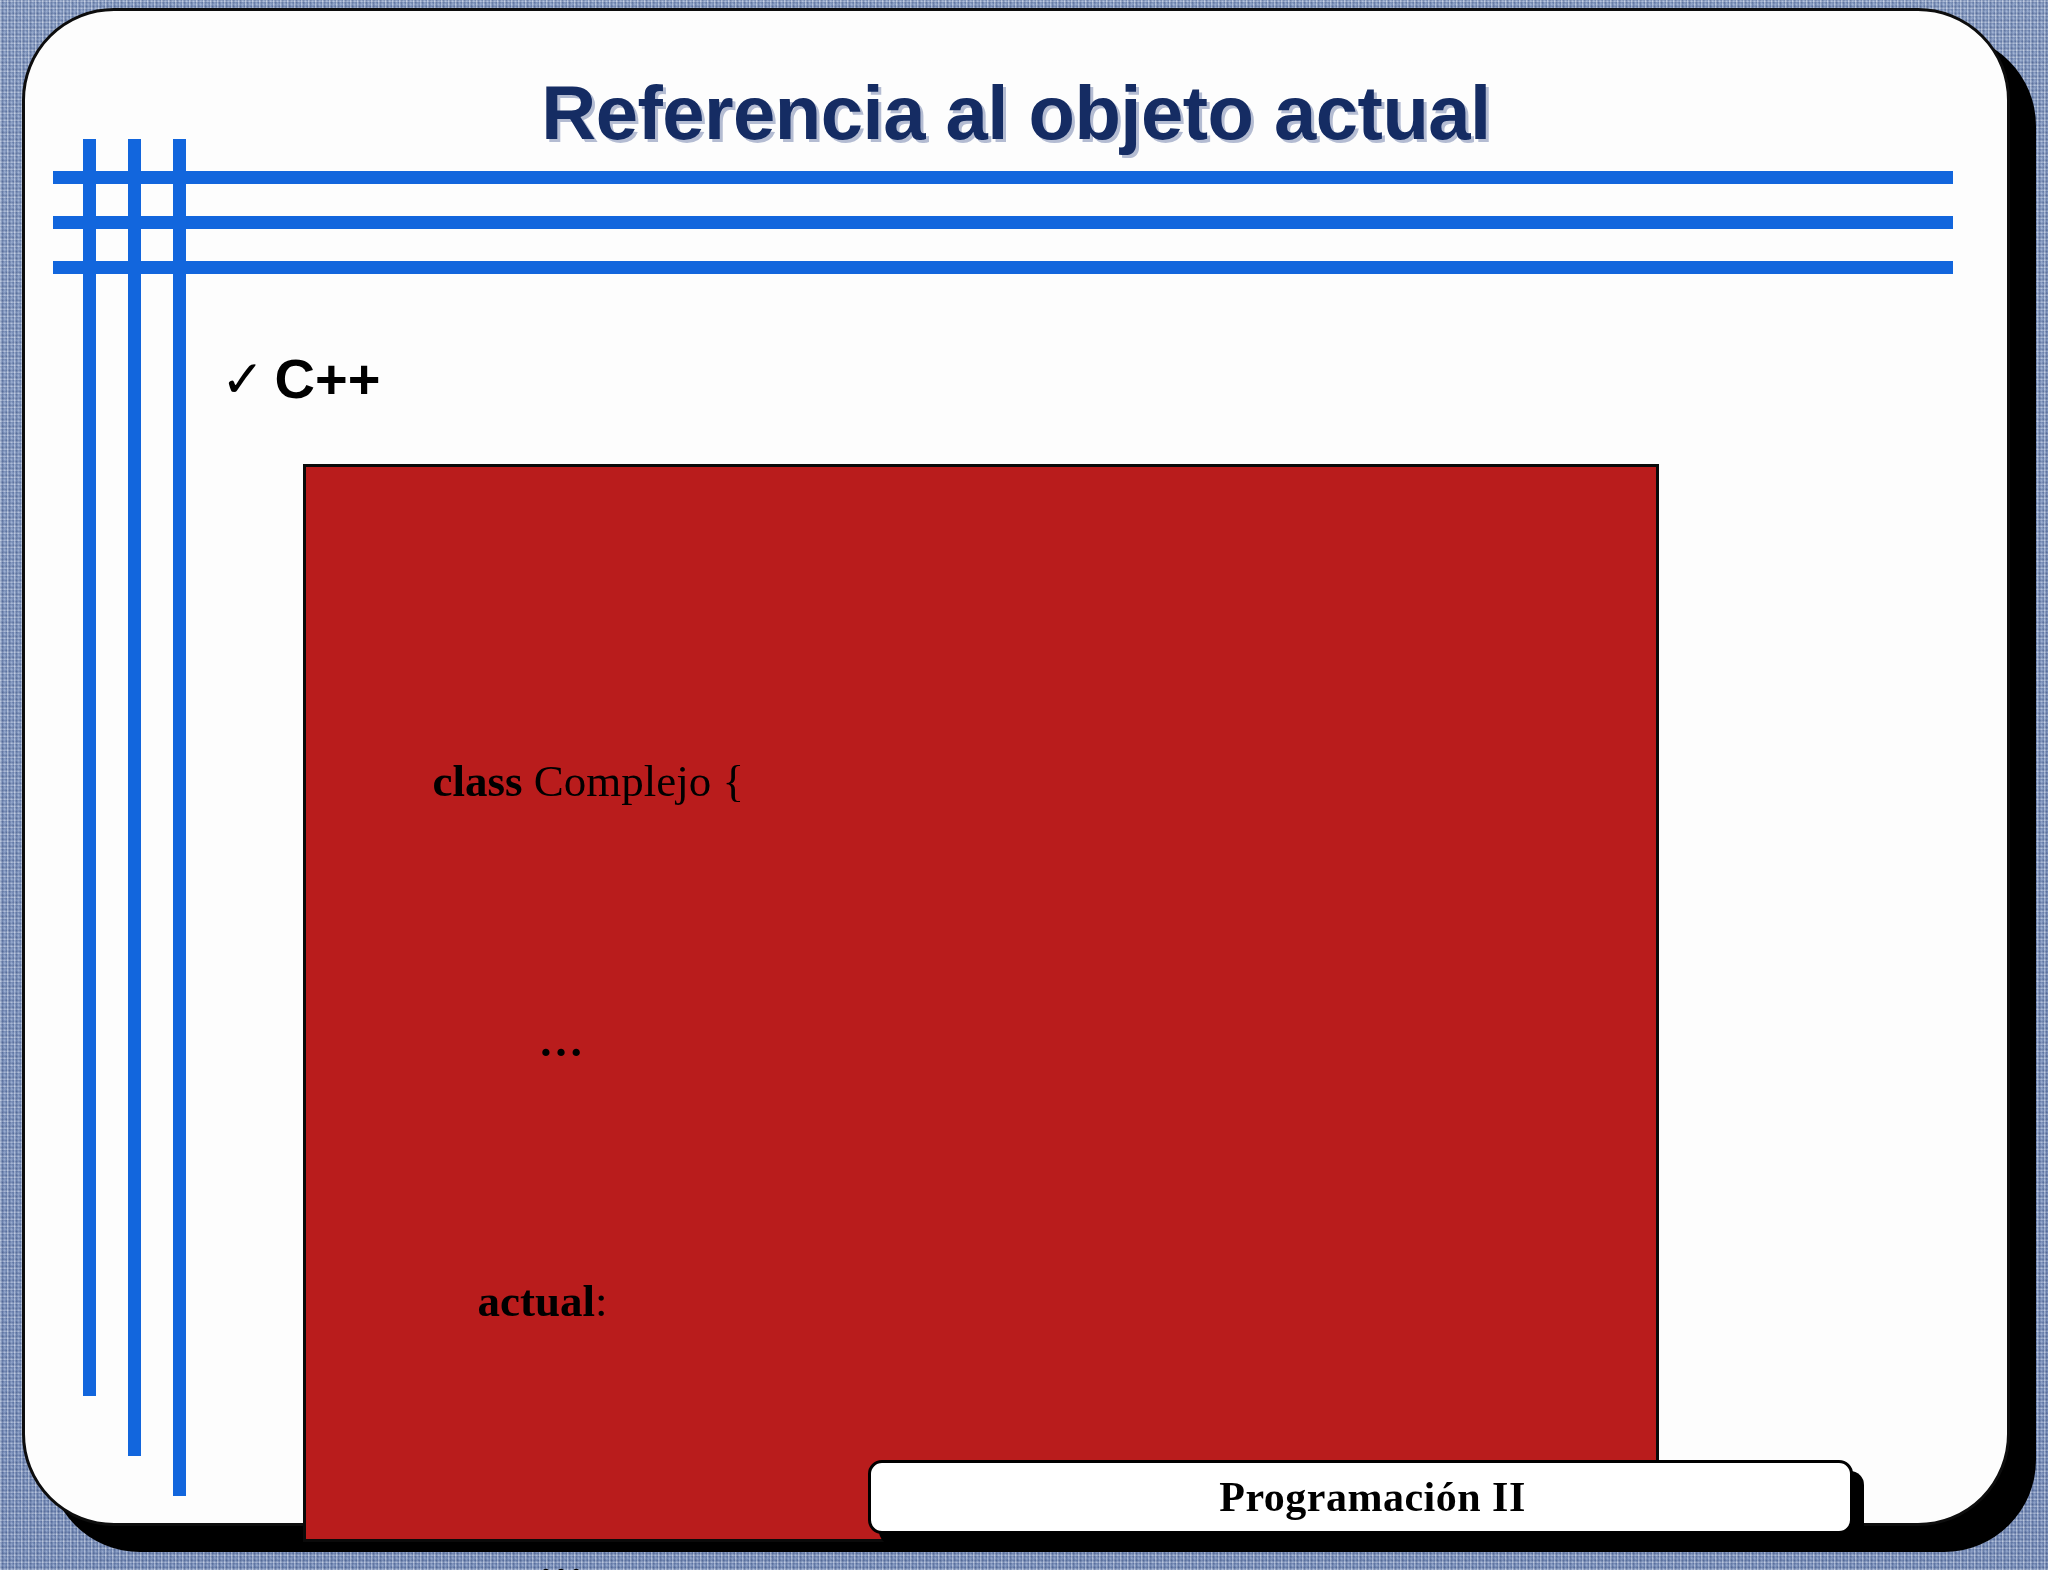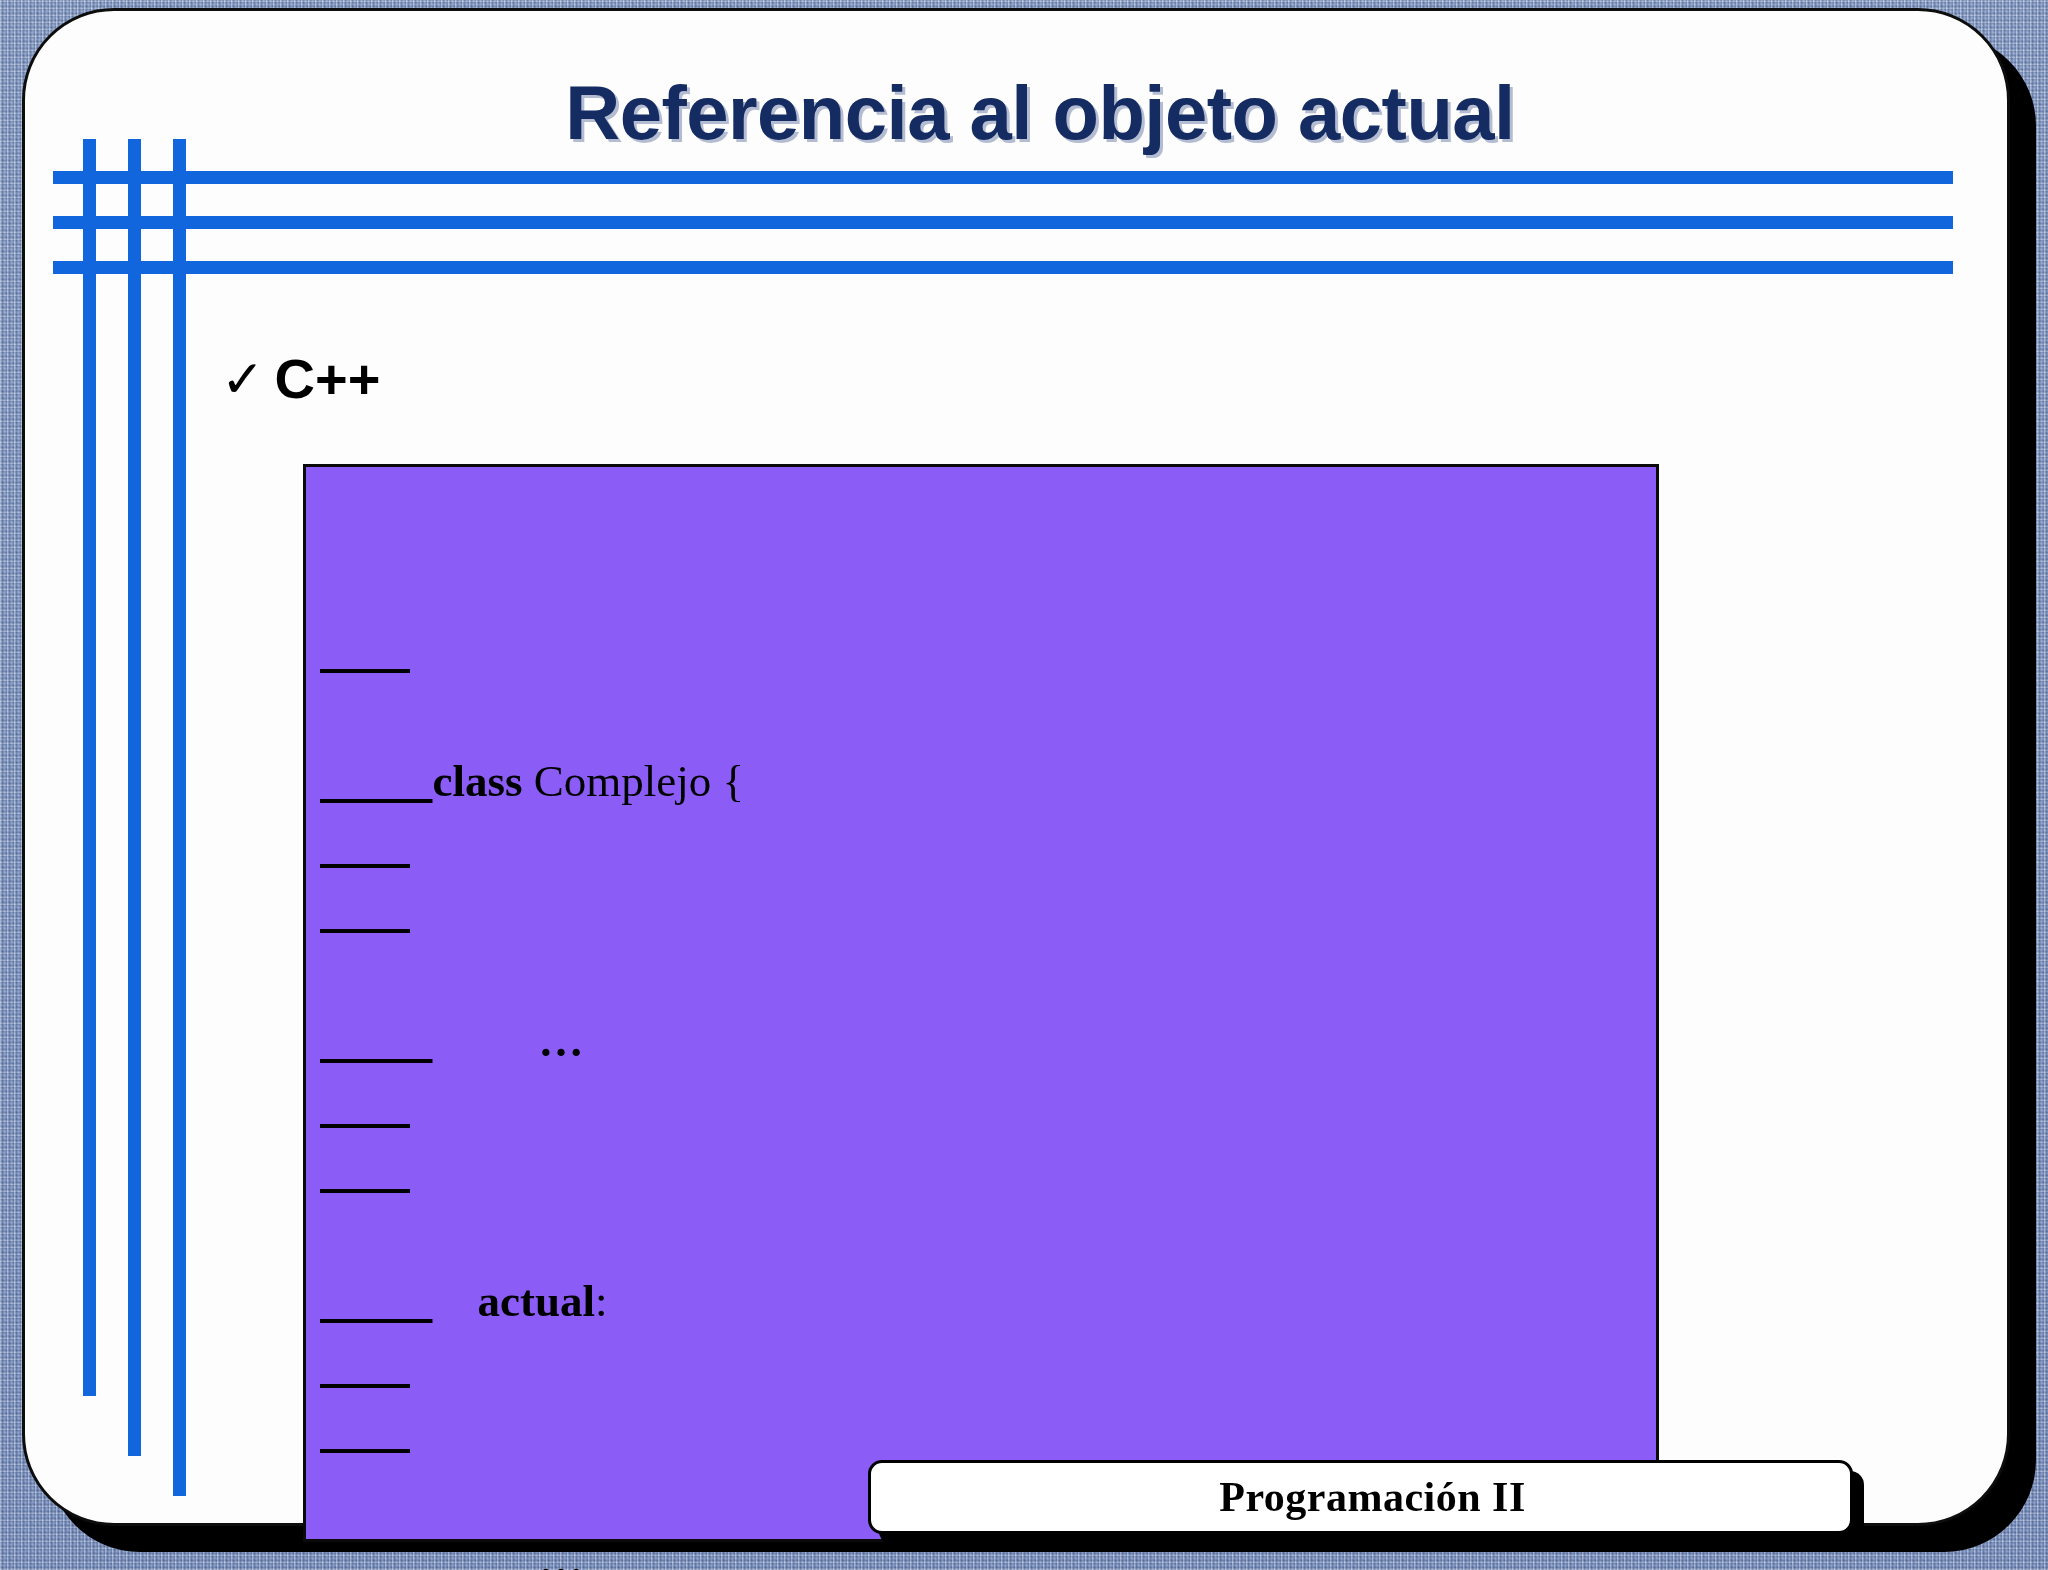--- a/index.html
+++ b/index.html
@@ -57,21 +57,20 @@
     top: 58px;
     width: 100%;
     text-align: center;
     font-family: "Liberation Sans", sans-serif;
     font-weight: bold;
     font-size: 76px;
     letter-spacing: -0.5px;
     color: #152c63;
     text-shadow: 3px 3px 0 rgba(120,135,175,0.55);
     white-space: nowrap;
-    padding-left: 24px;
   }
 
   
   .deco-h {
     position: absolute;
     background: #1266dd;
     height: 13px;
   }
   .deco-v {
     position: absolute;
@@ -102,24 +101,23 @@
     color: #000;
   }
 
   
   #code-panel {
     position: absolute;
     left: 278px;
     top: 453px;
     width: 1356px;
     height: 1078px;
-    background: #8b5cf6;
+    background: #b91c1c;
     border: 3px solid #0a0a0a;
     box-sizing: border-box;
-    text-decoration: underline;
   }
   #code-lines {
     position: relative;
     padding: 22px 0 0 14px;
     font-family: "Liberation Serif", serif;
     font-size: 45px;
     line-height: 65px;
     color: #000;
     white-space: pre;
   }

